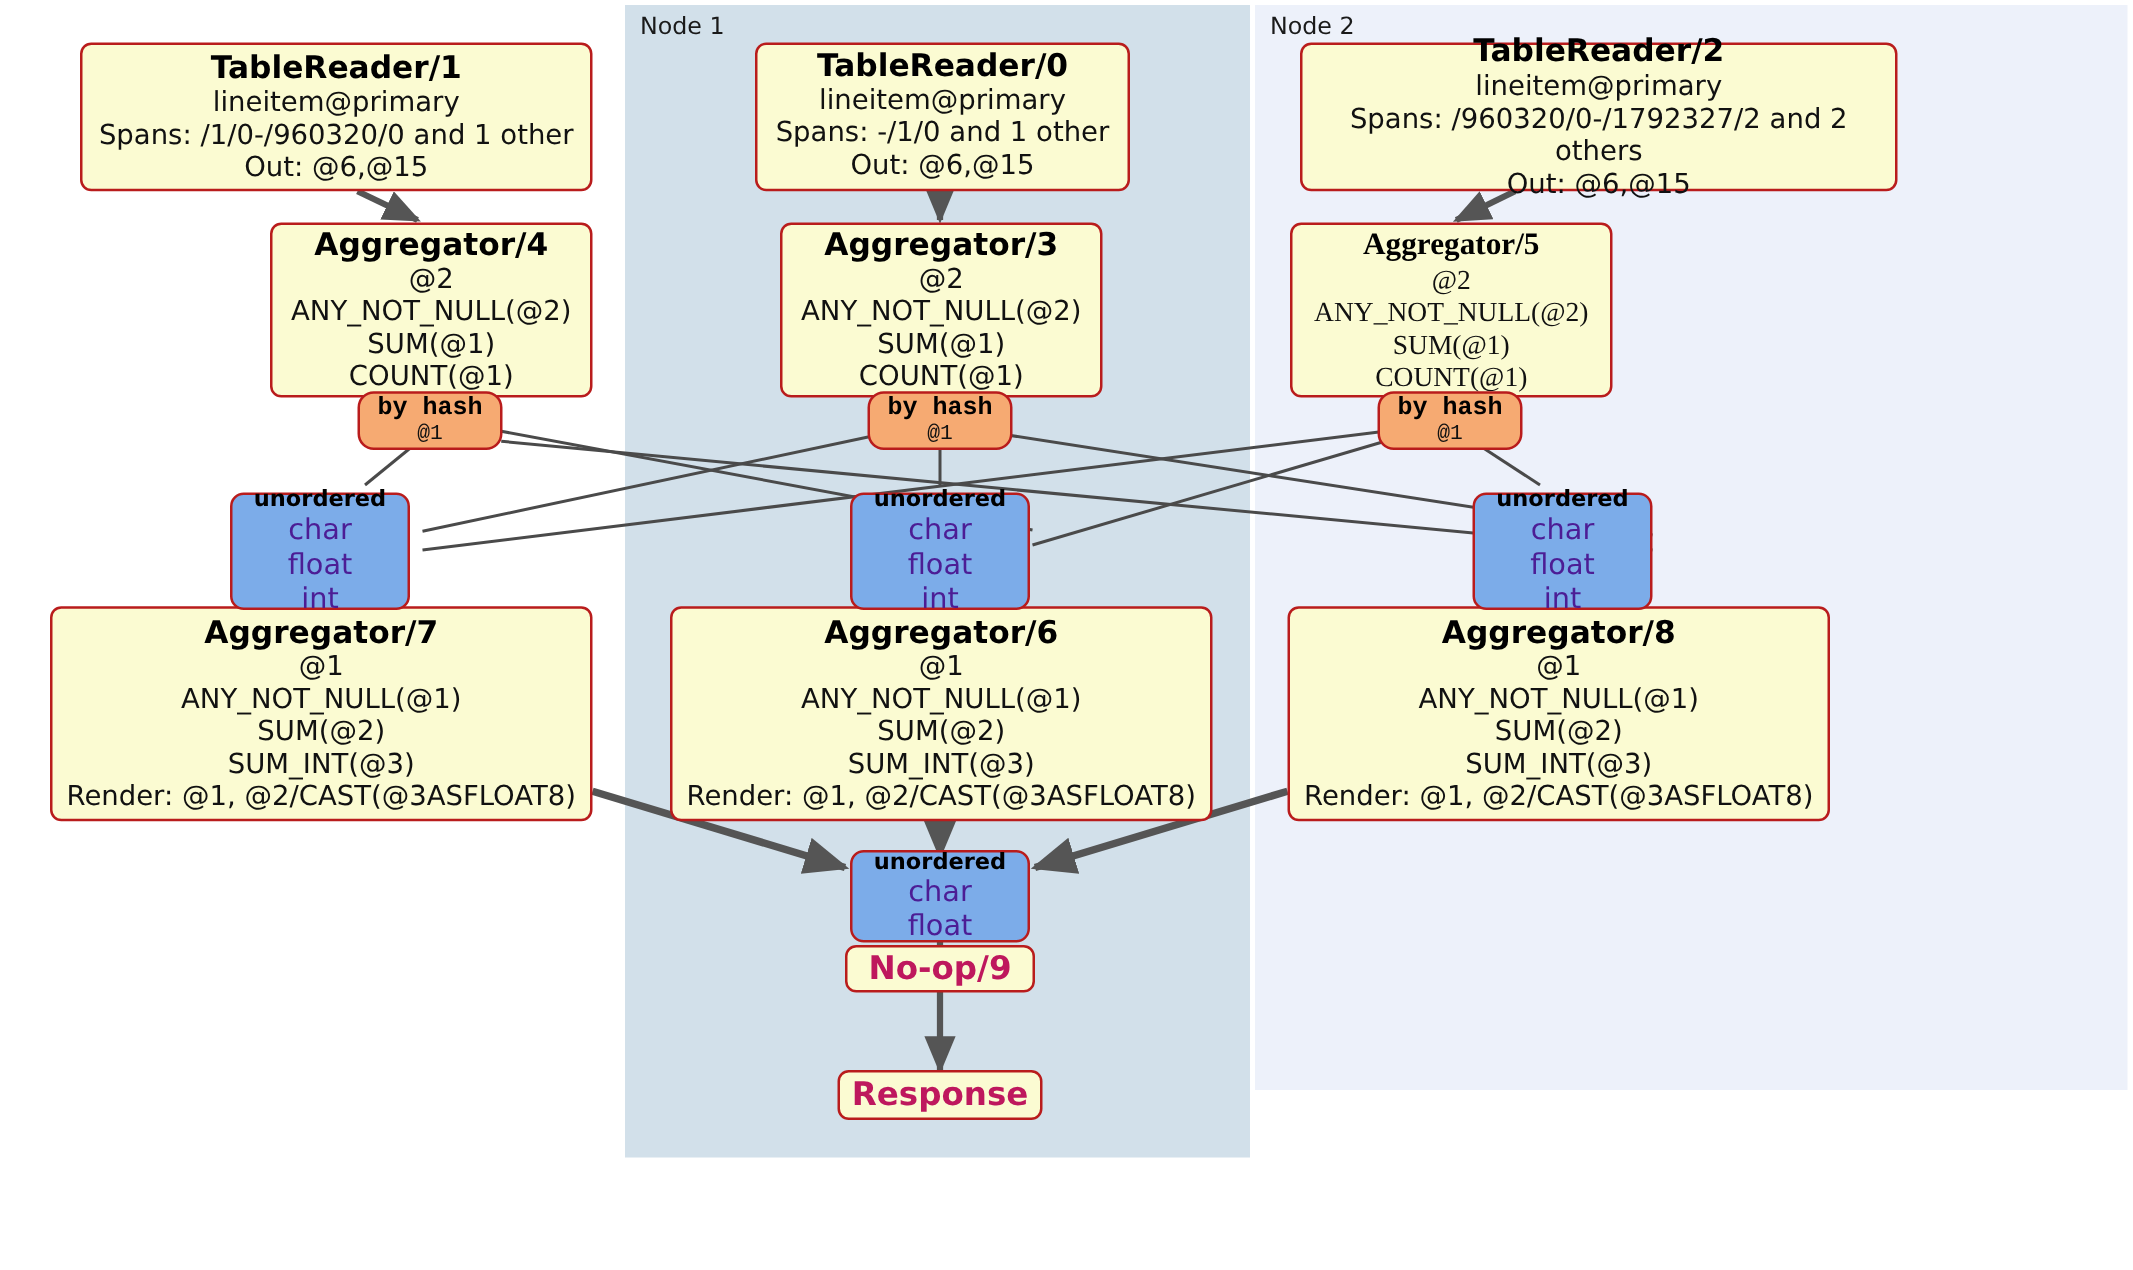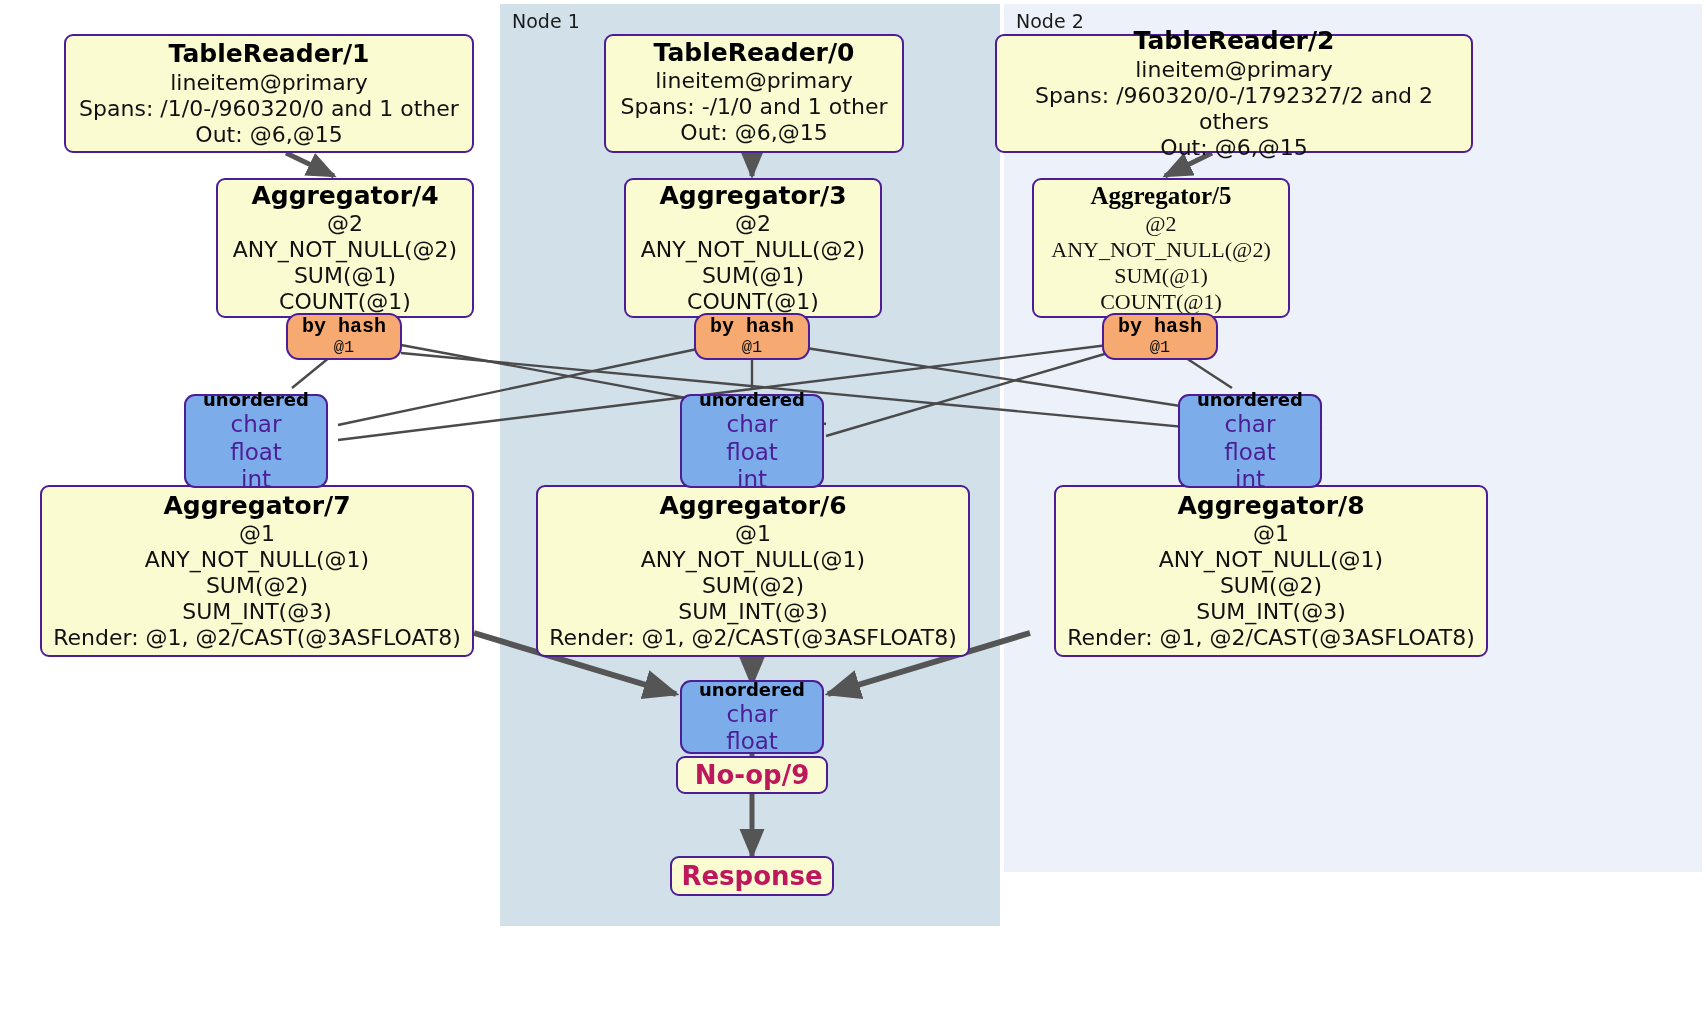--- a/index.html
+++ b/index.html
@@ -42,21 +42,21 @@
 
   
   .box {
     position: absolute;
     box-sizing: border-box;
     display: flex;
     flex-direction: column;
     align-items: center;
     justify-content: center;
     text-align: center;
-    border: 2px solid #4c1d95;
+    border: 2px solid #b91c1c;
     line-height: 1.18;
   }
   .proc {
     background: #fbfbd2;
     border-radius: 9px;
     padding: 5px 10px;
   }
   .proc .ttl {
     font-weight: bold;
     font-size: 25px;
@@ -179,21 +179,21 @@
     <div class="ln">Out: @6,@15</div>
   </div>
 
   <div class="box proc" style="left:604px; top:34px; width:300px; height:119px;justify-content:flex-end;">
     <div class="ttl">TableReader/0</div>
     <div class="ln">lineitem@primary</div>
     <div class="ln">Spans: -/1/0 and 1 other</div>
     <div class="ln">Out: @6,@15</div>
   </div>
 
-  <div class="box proc" style="left:995px; top:34px; width:478px; height:119px;">
+  <div class="box proc" style="left:1040px; top:34px; width:478px; height:119px;">
     <div class="ttl">TableReader/2</div>
     <div class="ln">lineitem@primary</div>
     <div class="ln">Spans: /960320/0-/1792327/2 and 2 others</div>
     <div class="ln">Out: @6,@15</div>
   </div>
 
   <div class="box proc" style="left:216px; top:178px; width:258px; height:140px;">
     <div class="ttl">Aggregator/4</div>
     <div class="ln">@2</div>
     <div class="ln">ANY_NOT_NULL(@2)</div>
@@ -264,21 +264,21 @@
 
   <div class="box proc" style="left:536px; top:485px; width:434px; height:172px;">
     <div class="ttl">Aggregator/6</div>
     <div class="ln">@1</div>
     <div class="ln">ANY_NOT_NULL(@1)</div>
     <div class="ln">SUM(@2)</div>
     <div class="ln">SUM_INT(@3)</div>
     <div class="ln">Render: @1, @2/CAST(@3ASFLOAT8)</div>
   </div>
 
-  <div class="box proc" style="left:1030px; top:485px; width:434px; height:172px;margin-left:24px;">
+  <div class="box proc" style="left:1030px; top:485px; width:434px; height:172px;">
     <div class="ttl">Aggregator/8</div>
     <div class="ln">@1</div>
     <div class="ln">ANY_NOT_NULL(@1)</div>
     <div class="ln">SUM(@2)</div>
     <div class="ln">SUM_INT(@3)</div>
     <div class="ln">Render: @1, @2/CAST(@3ASFLOAT8)</div>
   </div>
 
   <div class="box receiver" style="left:680px; top:680px; width:144px; height:74px;">
     <div class="rcttl">unordered</div>

